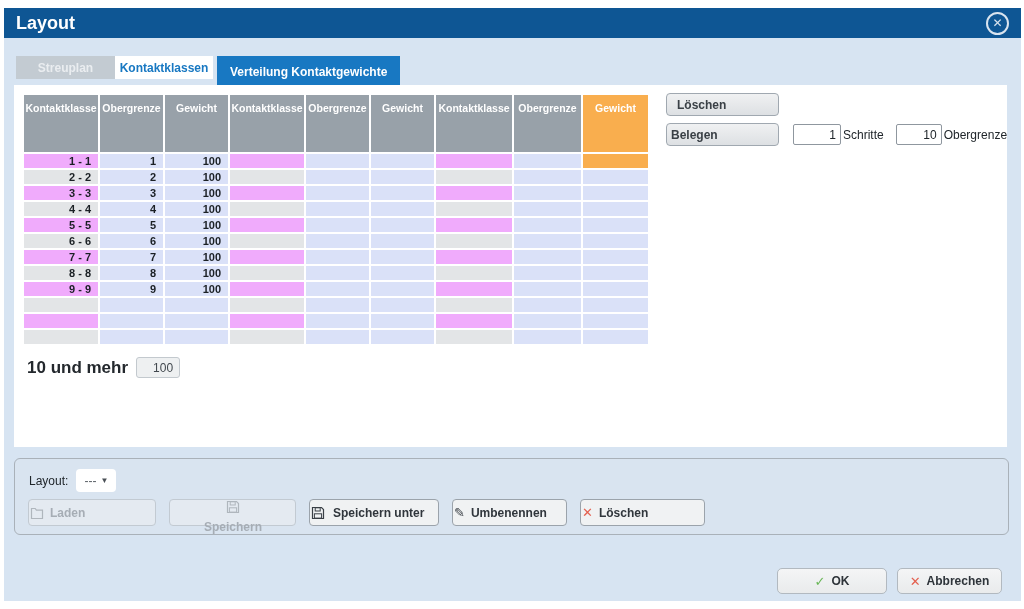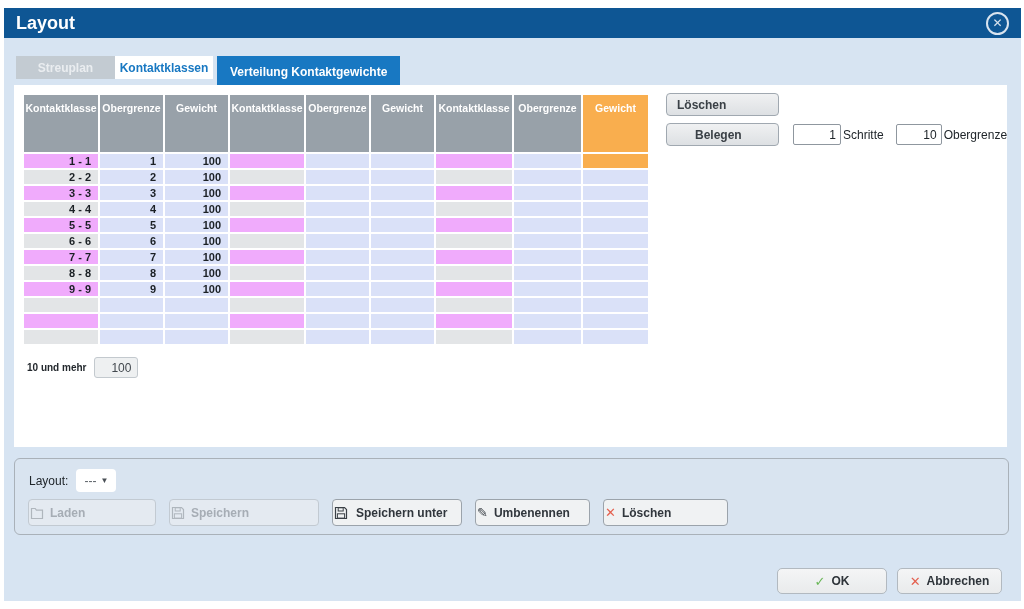--- a/index.html
+++ b/index.html
@@ -42,46 +42,46 @@
   td.v    { background:#DAE1F8; }
   td.sel  { background:var(--highlight-orange,#F9AE4E); }
 
   
   .side-btn { position:absolute; width:113px; height:23px; border:1px solid #A0A8B0; border-radius:4px;
               background:linear-gradient(#F0F1F2,#DDE0E3); font-family:inherit;
               font-size:12px; font-weight:bold; color:#3A4046; text-align:left; padding-left:10px; cursor:pointer; }
   .belegen-row { position:absolute; left:652px; top:38px; display:flex; align-items:center; }
   .belegen-row .side-btn2 { width:113px; height:23px; border:1px solid #A0A8B0; border-radius:4px;
               background:linear-gradient(#F0F1F2,#DDE0E3); font-family:inherit;
-              font-size:12px; font-weight:bold; color:#3A4046; text-align:left; padding-left:28px; cursor:pointer; }
+              font-size:12px; font-weight:bold; color:#3A4046; text-align:left; padding-left:4px; cursor:pointer; }
   .num-input { height:21px; border:1px solid #8F979F; border-radius:2px; background:#ffffff;
                font-family:inherit; font-size:12px; color:#20262B; text-align:right; padding-right:4px; }
   .inline-label { font-size:12px; color:#20262B; margin-left:2px; }
 
   
   .more-row { position:absolute; left:13px; top:272px; display:flex; align-items:center; }
-  .more-label { font-size:10px; font-weight:bold; color:#23282D; }
+  .more-label { font-size:17px; font-weight:bold; color:#23282D; }
   .more-input { margin-left:8px; width:44px; height:21px; border:1px solid #C3C9CE; border-radius:3px;
                 background:#EEF0F1; font-family:inherit; font-size:12px; color:#42484E; text-align:right; padding-right:6px; }
 
   
   .layout-bar { position:absolute; left:10px; top:450px; width:995px; height:77px;
                 background:#D9E4F0; border:1px solid #A9B1B9; border-radius:6px; }
   .layout-row { position:absolute; left:14px; top:10px; display:flex; align-items:center; }
   .layout-label { font-size:12px; color:#20262B; }
   .layout-select { margin-left:8px; width:40px; height:23px; background:#ffffff; border-radius:4px;
                    display:flex; align-items:center; justify-content:center; gap:4px; cursor:pointer;
                    font-size:12px; color:#5A6066; }
   .dd-arrow { font-size:8px; color:#4A5056; }
   .bar-buttons { position:absolute; left:13px; top:40px; display:flex; gap:13px; }
   .bar-btn { height:27px; border-radius:4px; display:flex; align-items:center; gap:6px; padding-left:1px;
              font-family:inherit; font-size:12px; font-weight:bold; cursor:pointer; }
   .bar-btn.enabled  { background:#F0F2F3; border:1px solid #9BA3AB; color:#30363C; }
   .bar-btn.disabled { background:#E4EAF1; border:1px solid #C2CAD2; color:#A6ADB5; cursor:default; }
-  .w128{width:128px;} .w127{width:150px;} .w130{width:130px;gap:8px;} .w115{width:115px;} .w125{width:125px;}
+  .w128{width:128px;} .w127{width:127px;flex-direction:column;} .w130{width:130px;gap:8px;} .w115{width:115px;} .w125{width:125px;}
   .glyph-red   { color:var(--cancel-red,#E4604F); font-weight:bold; font-size:13px; }
   .glyph-green { color:var(--ok-green,#69B757); font-weight:bold; font-size:13px; }
   .glyph-dark  { color:#3A4046; font-size:13px; }
 
   
   .footer-btn { position:absolute; height:26px; border:1px solid #B2B9C0; border-radius:5px;
                 background:linear-gradient(#F4F5F6,#E9EBEC); font-family:inherit; font-size:12px; font-weight:bold;
                 color:#2E343A; display:flex; align-items:center; justify-content:center; gap:6px; cursor:pointer; }
   .ok-btn { left:773px; top:560px; width:110px; }
   .cancel-btn { left:893px; top:560px; width:105px; }

